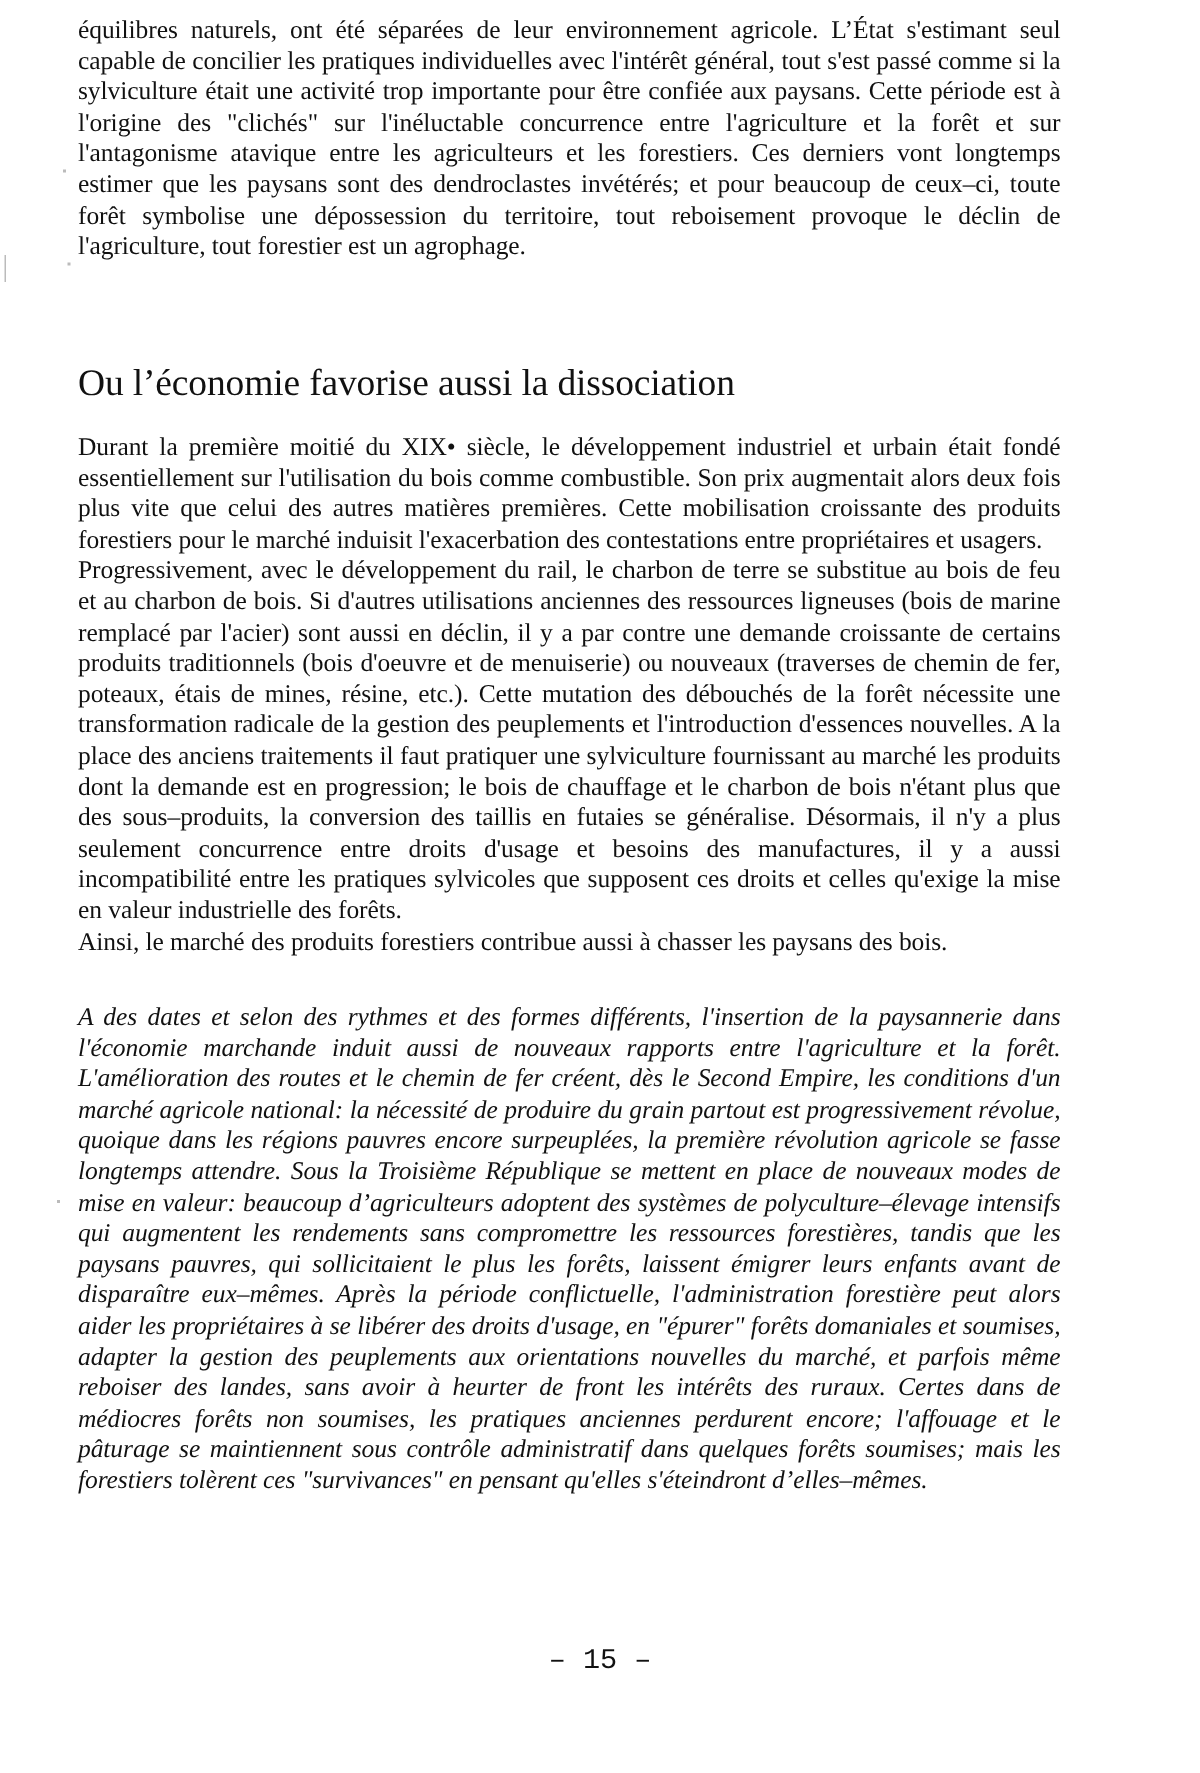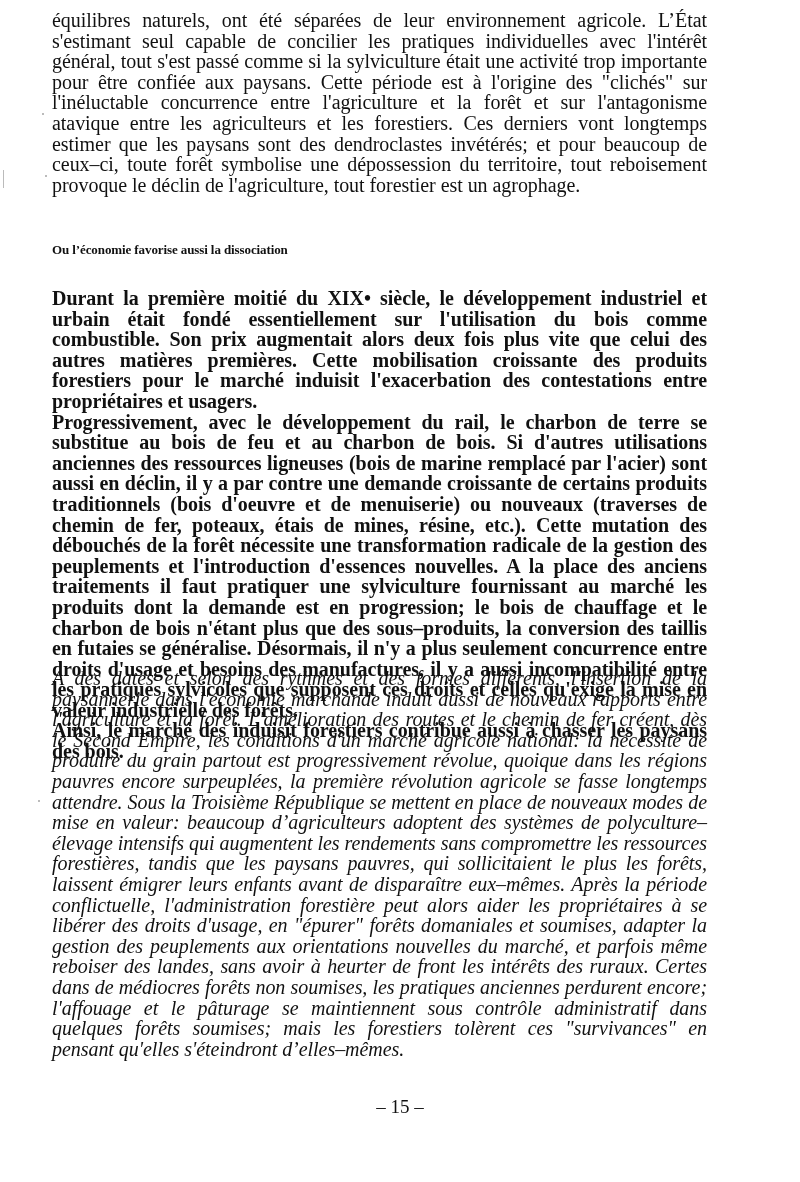--- a/index.html
+++ b/index.html
@@ -3,51 +3,51 @@
 <meta charset="utf-8">
 <style>
   html, body { margin: 0; padding: 0; background: #ffffff; }
   body {
     width: 800px; height: 1182px; position: relative; overflow: hidden;
     font-family: "Liberation Serif", "DejaVu Serif", serif;
     color: #111111;
   }
   .page { position: absolute; left: 52px; width: 655px; top: 10px; }
   .p {
-    font-size: 20px; line-height: 20.6px; text-align: justify;
+    font-size: 17px; line-height: 20.6px; text-align: justify;
     margin: 0; letter-spacing: -0.05px;
   }
   .p.last-left { text-align-last: left; }
   .heading {
-    font-size: 13px; font-weight: bold; margin: 0;
+    font-size: 25px; font-weight: normal; margin: 0;
     position: absolute; top: 232px; left: 0; letter-spacing: -0.1px;
   }
   .sec1 { position: absolute; top: 0; left: 0; width: 655px; }
-  .sec2 { position: absolute; top: 278px; left: 0; width: 655px; font-weight: bold; }
+  .sec2 { position: absolute; top: 278px; left: 0; width: 655px; }
   .sec3 { position: absolute; top: 658px; left: 0; width: 655px; font-style: italic; }
   .page-number {
     position: absolute; top: 1096px; left: 0; width: 800px; text-align: center;
-    font-size: 19px; font-family: Liberation Serif, serif;
+    font-size: 19px; font-family: Liberation Mono, monospace;
   }
   .speck { position: absolute; width: 2px; height: 2px; background: #bbbbbb; }
 </style>
 </head>
 <body>
 
 <div class="page">
   <div class="sec1">
     <p class="p last-left">équilibres naturels, ont été séparées de leur environnement agricole. L’État s'estimant seul capable de concilier les pratiques individuelles avec l'intérêt général, tout s'est passé comme si la sylviculture était une activité trop importante pour être confiée aux paysans. Cette période est à l'origine des "clichés" sur l'inéluctable concurrence entre l'agriculture et la forêt et sur l'antagonisme atavique entre les agriculteurs et les forestiers. Ces derniers vont longtemps estimer que les paysans sont des dendroclastes invétérés; et pour beaucoup de ceux–ci, toute forêt symbolise une dépossession du territoire, tout reboisement provoque le déclin de l'agriculture, tout forestier est un agrophage.</p>
   </div>
 
   <h2 class="heading">Ou l’économie favorise aussi la dissociation</h2>
 
   <div class="sec2">
     <p class="p last-left">Durant la première moitié du XIX• siècle, le développement industriel et urbain était fondé essentiellement sur l'utilisation du bois comme combustible. Son prix augmentait alors deux fois plus vite que celui des autres matières premières. Cette mobilisation croissante des produits forestiers pour le marché induisit l'exacerbation des contestations entre propriétaires et usagers.</p>
     <p class="p last-left">Progressivement, avec le développement du rail, le charbon de terre se substitue au bois de feu et au charbon de bois. Si d'autres utilisations anciennes des ressources ligneuses (bois de marine remplacé par l'acier) sont aussi en déclin, il y a par contre une demande croissante de certains produits traditionnels (bois d'oeuvre et de menuiserie) ou nouveaux (traverses de chemin de fer, poteaux, étais de mines, résine, etc.). Cette mutation des débouchés de la forêt nécessite une transformation radicale de la gestion des peuplements et l'introduction d'essences nouvelles. A la place des anciens traitements il faut pratiquer une sylviculture fournissant au marché les produits dont la demande est en progression; le bois de chauffage et le charbon de bois n'étant plus que des sous–produits, la conversion des taillis en futaies se généralise. Désormais, il n'y a plus seulement concurrence entre droits d'usage et besoins des manufactures, il y a aussi incompatibilité entre les pratiques sylvicoles que supposent ces droits et celles qu'exige la mise en valeur industrielle des forêts.</p>
-    <p class="p last-left">Ainsi, le marché des induisit forestiers contribue aussi à chasser les paysans des bois.</p>
+    <p class="p last-left">Ainsi, le marché des produits forestiers contribue aussi à chasser les paysans des bois.</p>
   </div>
 
   <div class="sec3">
     <p class="p last-left">A des dates et selon des rythmes et des formes différents, l'insertion de la paysannerie dans l'économie marchande induit aussi de nouveaux rapports entre l'agriculture et la forêt. L'amélioration des routes et le chemin de fer créent, dès le Second Empire, les conditions d'un marché agricole national: la nécessité de produire du grain partout est progressivement révolue, quoique dans les régions pauvres encore surpeuplées, la première révolution agricole se fasse longtemps attendre. Sous la Troisième République se mettent en place de nouveaux modes de mise en valeur: beaucoup d’agriculteurs adoptent des systèmes de polyculture–élevage intensifs qui augmentent les rendements sans compromettre les ressources forestières, tandis que les paysans pauvres, qui sollicitaient le plus les forêts, laissent émigrer leurs enfants avant de disparaître eux–mêmes. Après la période conflictuelle, l'administration forestière peut alors aider les propriétaires à se libérer des droits d'usage, en "épurer" forêts domaniales et soumises, adapter la gestion des peuplements aux orientations nouvelles du marché, et parfois même reboiser des landes, sans avoir à heurter de front les intérêts des ruraux. Certes dans de médiocres forêts non soumises, les pratiques anciennes perdurent encore; l'affouage et le pâturage se maintiennent sous contrôle administratif dans quelques forêts soumises; mais les forestiers tolèrent ces "survivances" en pensant qu'elles s'éteindront d’elles–mêmes.</p>
   </div>
 </div>
 
 <div class="page-number">– 15 –</div>
 
 <div class="speck" style="left:42px; top:113px;"></div>

